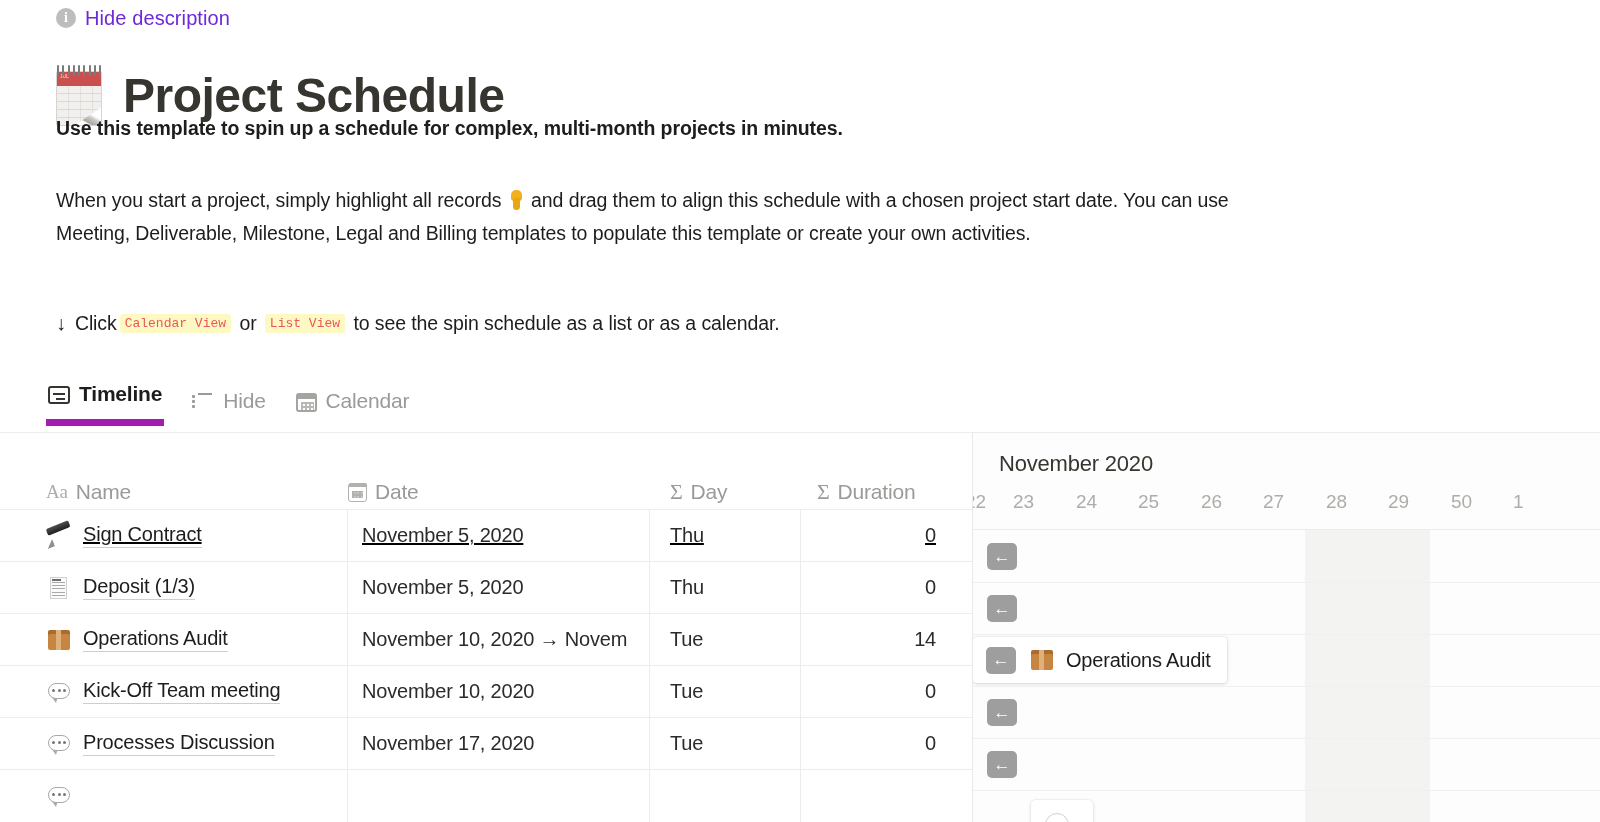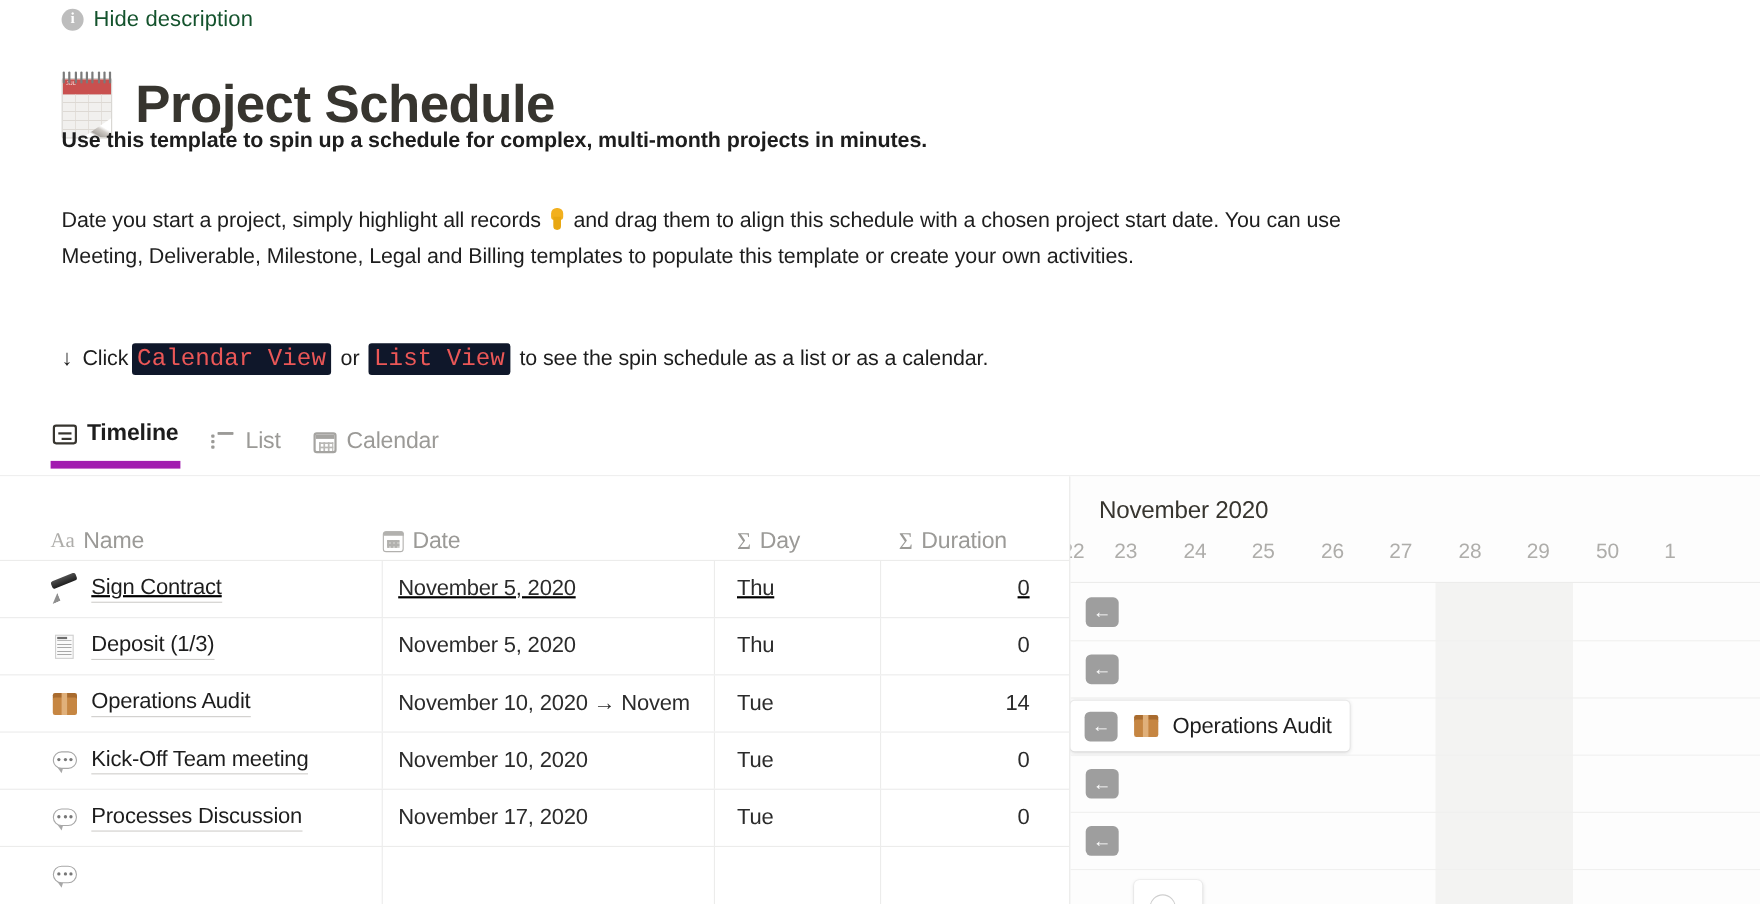--- a/index.html
+++ b/index.html
@@ -29,21 +29,21 @@
     width: 20px; height: 20px; border-radius: 50%;
     background: #bdbdbd;
     color: #ffffff;
     font-size: 14px; font-weight: bold;
     font-family: "Liberation Serif", serif;
     display: flex; align-items: center; justify-content: center;
     line-height: 1;
     flex: 0 0 auto;
   }
   .hide-desc-label {
-    color: #14532d;
+    color: #6d28d9;
     font-size: 20px;
     letter-spacing: 0.1px;
   }
 
   
   .title-row {
     position: absolute;
     left: 54px; top: 40px;
     display: flex; align-items: center; gap: 19px;
   }
@@ -138,23 +138,23 @@
     position: absolute;
     left: 56px; top: 312px;
     font-size: 19.5px;
     color: #1d1d1d;
     letter-spacing: -0.1px;
     display: flex; align-items: center;
     white-space: pre;
   }
   .code-chip {
     font-family: "Liberation Mono", monospace;
-    font-size: 22px;
+    font-size: 13px;
     color: #eb5757;
-    background: #0f172a;
+    background: #fef9c3;
     border-radius: 3px;
     padding: 2px 5px;
     margin: 0 3px;
     letter-spacing: 0;
   }
   .down-arrow { margin-right: 9px; font-size: 20px; }
 
   
   .tabs {
     position: absolute;
@@ -484,42 +484,42 @@
           <span class="np-ring"></span>
           <span class="np-ring"></span>
       </span>
     </span>
     <h1 class="page-title">Project Schedule</h1>
   </div>
 
   <div class="desc-bold">Use this template to spin up a schedule for complex, multi-month projects in minutes.</div>
 
   <div class="desc-para">
-    <span>Date you start a project, simply highlight all records </span><span class="emoji-point"><span class="fp-pad"></span><span class="fp-stem"></span></span><span> and drag them to align this schedule with a chosen project start date. You can use Meeting, Deliverable, Milestone, Legal and Billing templates to populate this template or create your own activities.</span>
+    <span>When you start a project, simply highlight all records </span><span class="emoji-point"><span class="fp-pad"></span><span class="fp-stem"></span></span><span> and drag them to align this schedule with a chosen project start date. You can use Meeting, Deliverable, Milestone, Legal and Billing templates to populate this template or create your own activities.</span>
   </div>
 
   <div class="desc-click">
     <span class="down-arrow">↓</span><span>Click</span><span class="code-chip">Calendar View</span><span> or </span><span class="code-chip">List View</span><span> to see the spin schedule as a list or as a calendar.</span>
   </div>
 
   <div class="tabs">
     <div class="tab active">
       <span class="tab-icon ic-timeline"></span>
       <span class="tab-label">Timeline</span>
     </div>
     <div class="tab">
       <span class="tab-icon ic-list">
         <b></b>
           <b></b>
           <b></b>
           <i></i>
           <i></i>
           <i></i>
       </span>
-      <span class="tab-label">List</span>
+      <span class="tab-label">Hide</span>
     </div>
     <div class="tab">
       <span class="tab-icon ic-calendar"></span>
       <span class="tab-label">Calendar</span>
     </div>
   </div>
 
   <div class="grid-wrap">
 
     <div class="left-pane">

